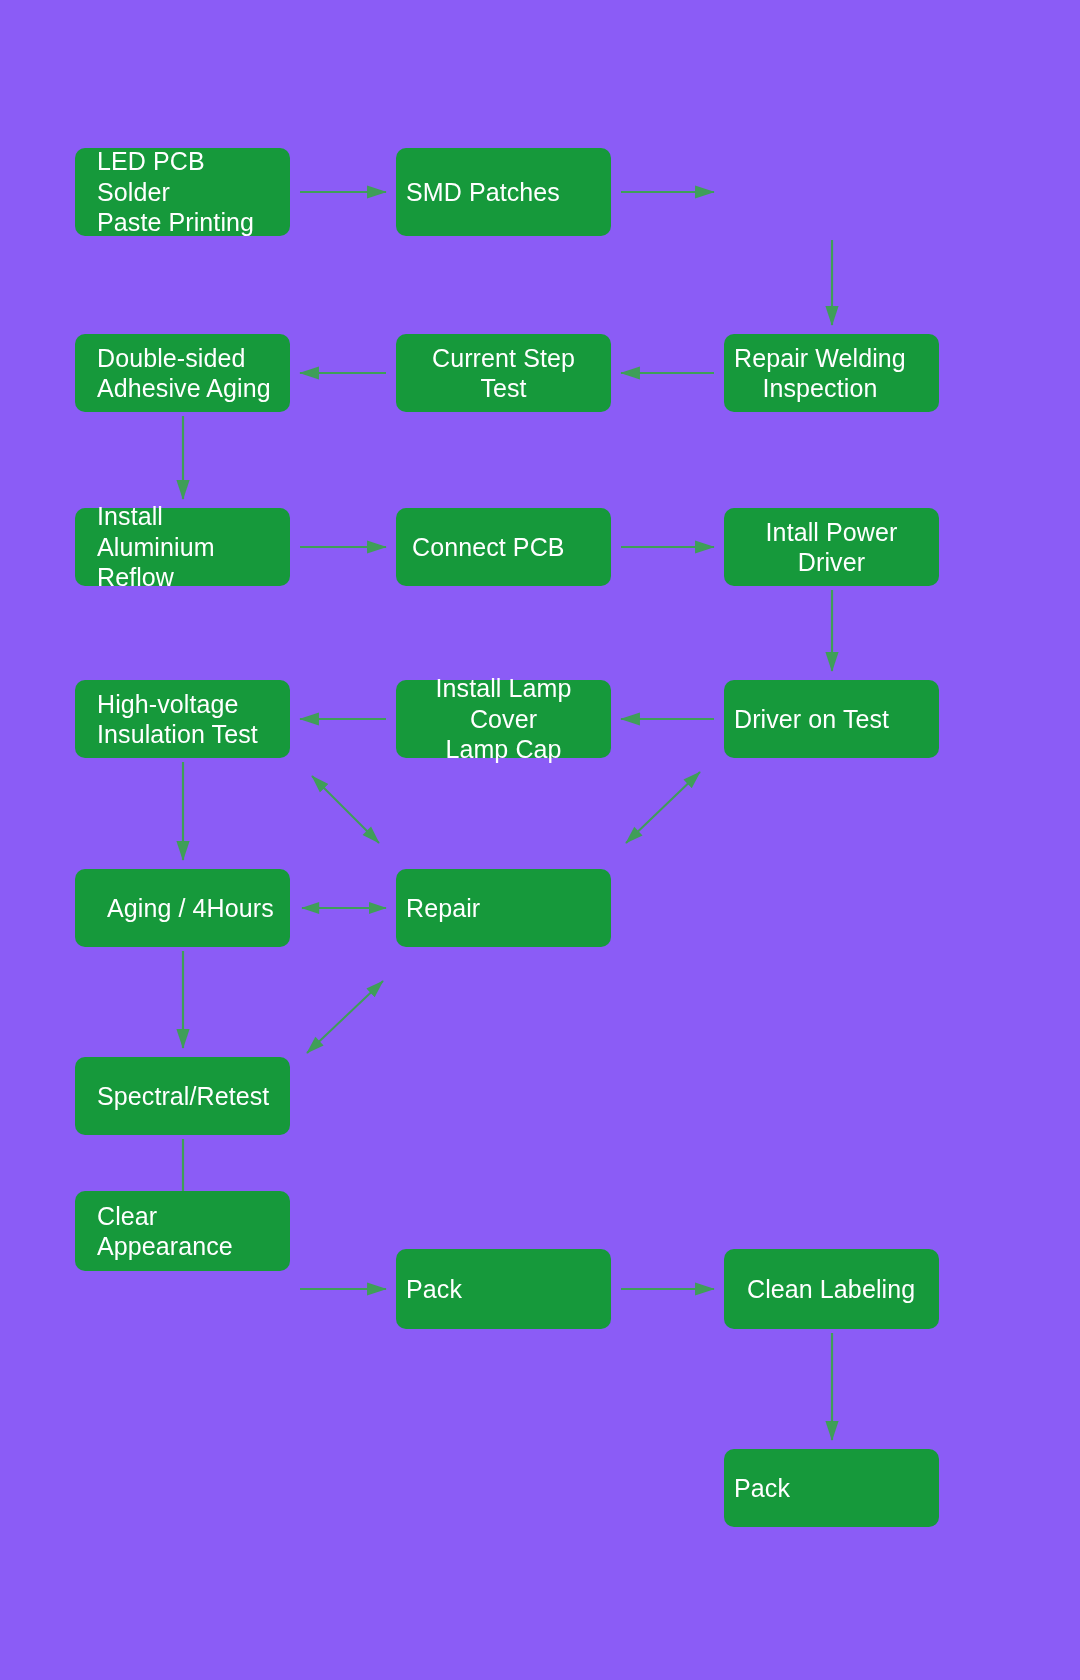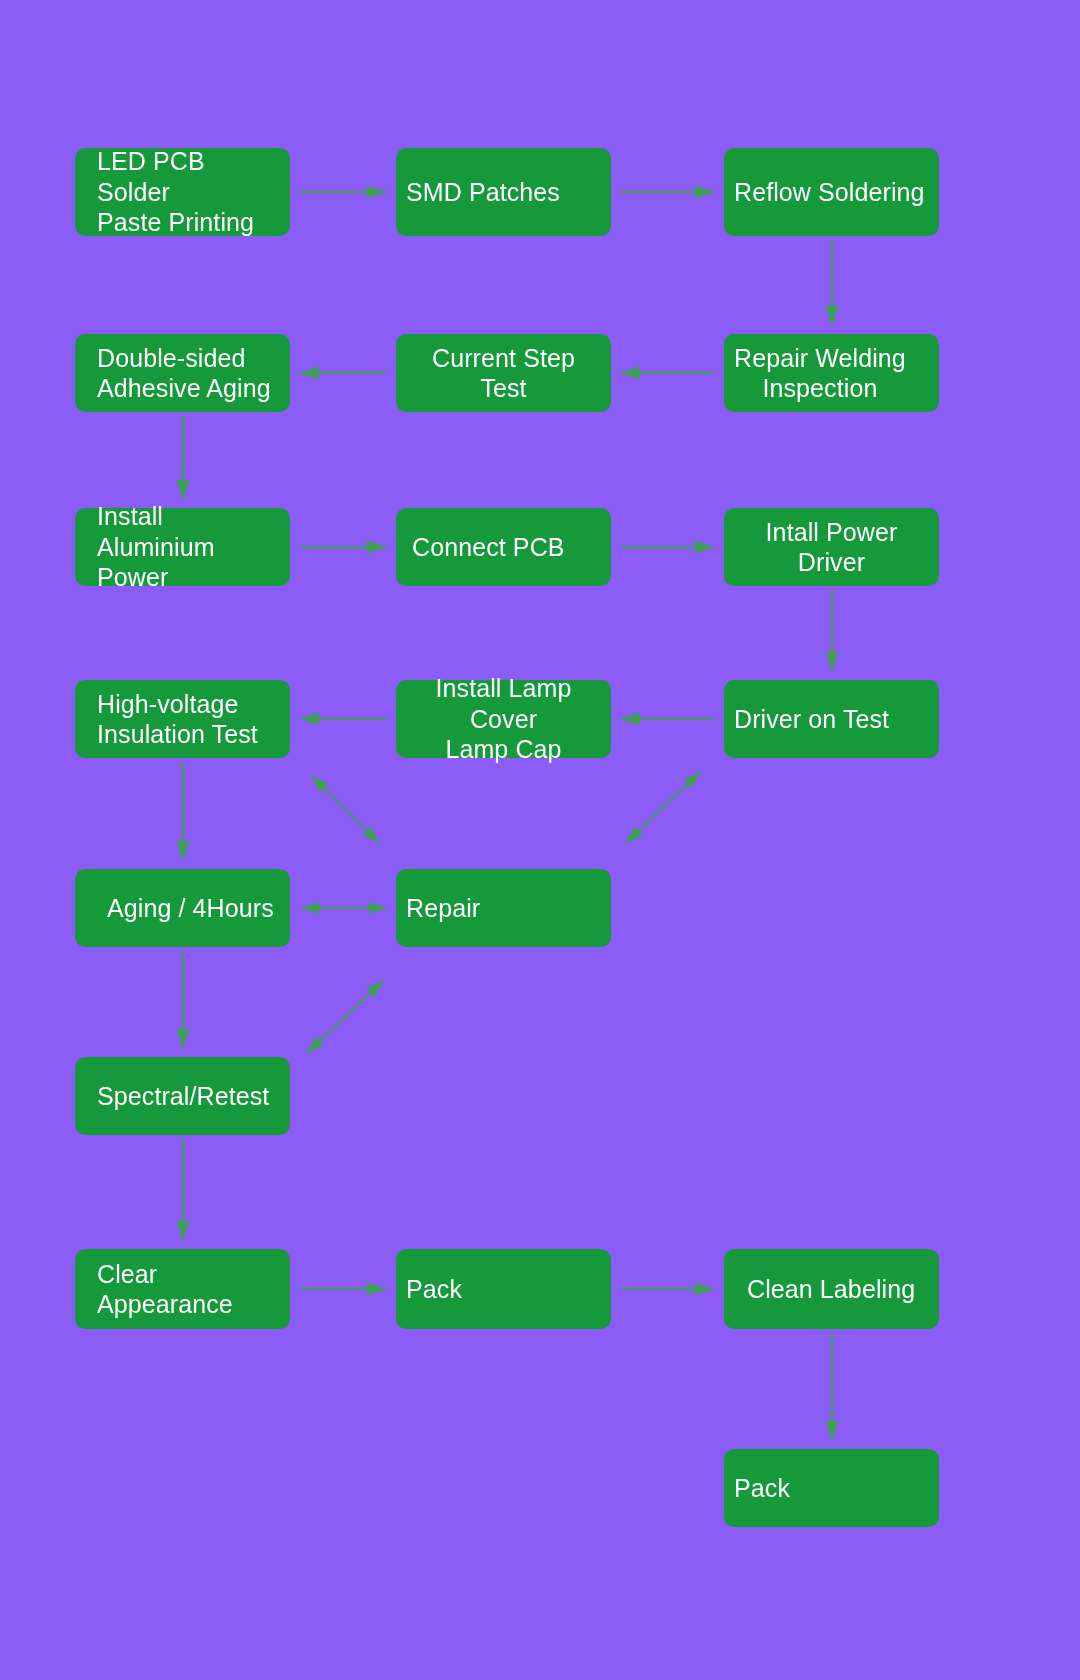--- a/index.html
+++ b/index.html
@@ -106,41 +106,38 @@
 
   <div class="node left-align" style="left:75px; top:148px; width:215px; height:88px;">
     <span>LED PCB Solder
 Paste Printing</span>
   </div>
 
   <div class="node" style="left:396px; top:148px; width:215px; height:88px;">
     <span>SMD Patches</span>
   </div>
 
-  <div class="node" style="left:724px; top:148px; width:215px; height:88px;">
-    <span>Reflow Soldering</span>
-  </div>
 
   <div class="node left-align" style="left:75px; top:334px; width:215px; height:78px;">
     <span>Double-sided
 Adhesive Aging</span>
   </div>
 
   <div class="node" style="left:724px; top:334px; width:215px; height:78px;">
     <span>Repair Welding
 Inspection</span>
   </div>
 
   <div class="node" style="left:396px; top:334px; width:215px; height:78px;">
     <span>Current Step Test</span>
   </div>
 
   <div class="node left-align" style="left:75px; top:508px; width:215px; height:78px;">
     <span>Install Aluminium
-Power</span>
+Reflow</span>
   </div>
 
   <div class="node" style="left:396px; top:508px; width:215px; height:78px;padding-left:16px;">
     <span>Connect PCB</span>
   </div>
 
   <div class="node" style="left:724px; top:508px; width:215px; height:78px;">
     <span>Intall Power Driver</span>
   </div>
 
@@ -163,21 +160,21 @@
   </div>
 
   <div class="node" style="left:396px; top:869px; width:215px; height:78px;">
     <span>Repair</span>
   </div>
 
   <div class="node left-align" style="left:75px; top:1057px; width:215px; height:78px;">
     <span>Spectral/Retest</span>
   </div>
 
-  <div class="node left-align" style="left:75px; top:1249px; width:215px; height:80px;">
+  <div class="node left-align" style="left:75px; top:1191px; width:215px; height:80px;">
     <span>Clear Appearance</span>
   </div>
 
   <div class="node" style="left:396px; top:1249px; width:215px; height:80px;">
     <span>Pack</span>
   </div>
 
   <div class="node" style="left:724px; top:1249px; width:215px; height:80px;padding-left:23px;">
     <span>Clean Labeling</span>
   </div>

